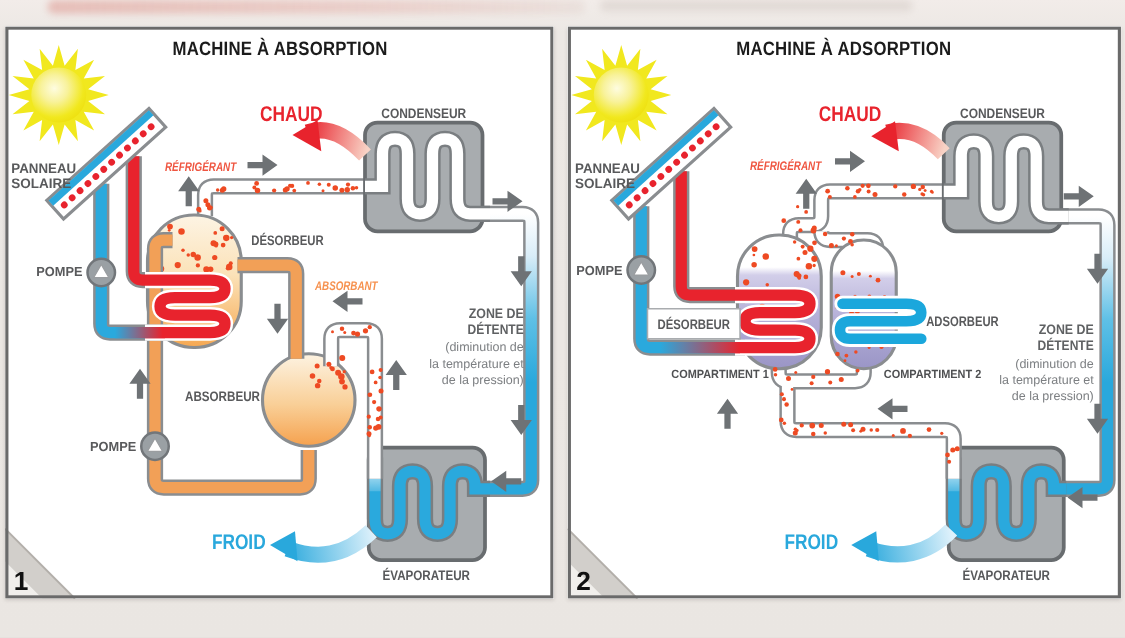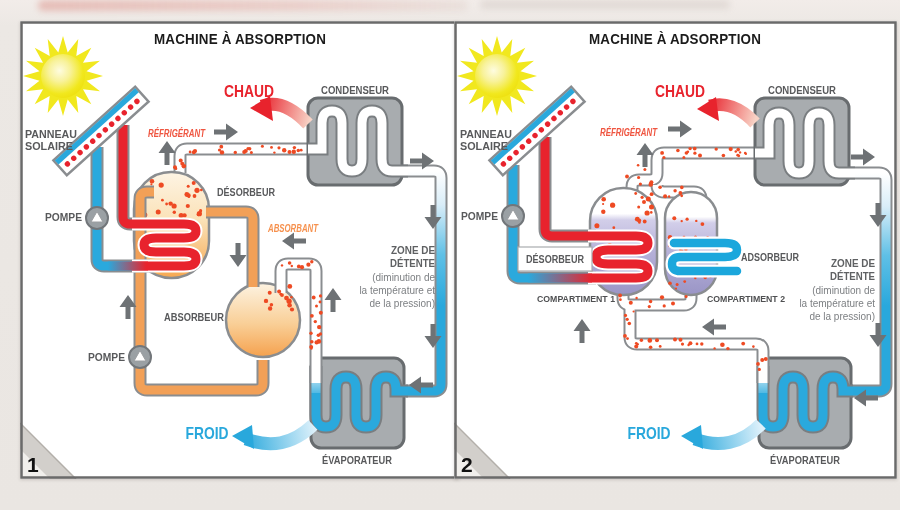--- a/index.html
+++ b/index.html
@@ -5,21 +5,21 @@
   html,body{margin:0;padding:0;background:#e5e1dd;}
   .stage{position:relative;width:900px;height:510px;overflow:hidden;
          background:linear-gradient(180deg,#f2ecE9 0px,#ece8e4 26px,#eae6e2 100%);
          font-family:"Liberation Sans","DejaVu Sans",sans-serif;}
   .ghost1{position:absolute;left:38px;top:0;width:430px;height:11px;border-radius:6px;
           background:linear-gradient(90deg,rgba(216,126,116,.42),rgba(216,126,116,.26) 60%,rgba(190,150,140,.12));
           filter:blur(3px);}
   .ghost2{position:absolute;left:480px;top:0;width:250px;height:9px;border-radius:5px;
           background:rgba(175,158,148,.22);filter:blur(3px);}
   .panel{position:absolute;top:21px;box-shadow:0 1px 3px rgba(60,50,45,.18);background:#fff;}
-  .p1{left:20px;width:439px;height:458px;}
+  .p1{left:4px;width:439px;height:458px;}
   .p2{left:454px;width:443px;height:458px;}
   svg{display:block;}
   text{font-family:"Liberation Sans","DejaVu Sans",sans-serif;}
   .t-title{font-size:15.5px;font-weight:bold;fill:#1b1b1b;letter-spacing:.2px;}
   .t-label{font-size:11px;font-weight:bold;fill:#58595b;}
   .t-small{font-size:10.5px;font-weight:bold;fill:#58595b;}
   .t-comp{font-size:9.5px;font-weight:bold;fill:#4f5052;}
   .t-zoneB{font-size:11px;font-weight:bold;fill:#5f6163;}
   .t-zoneR{font-size:10px;fill:#7c7f82;}
   .t-hot{font-size:17px;font-weight:bold;}

